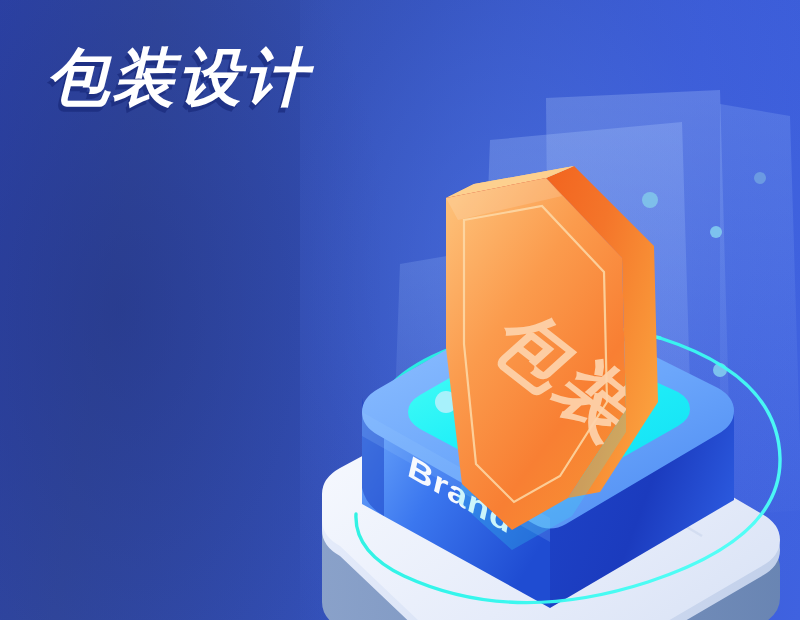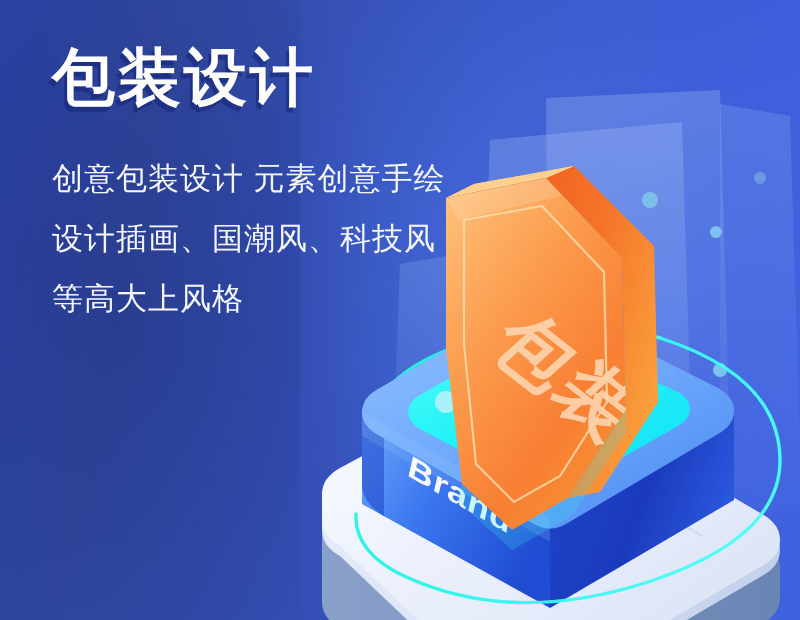--- a/index.html
+++ b/index.html
@@ -27,21 +27,21 @@
   }
   .bg-wash-left {
     position: absolute;
     left: -140px; top: -140px;
     width: 520px; height: 900px;
     background: radial-gradient(ellipse at 50% 50%, rgba(28,42,120,0.40) 0%, rgba(30,45,125,0.12) 55%, rgba(30,45,125,0) 75%);
     pointer-events: none;
   }
 
   
-  .copy { position: absolute; left: 52px; top: 0; width: 470px; }
+  .copy { position: absolute; left: 46px; top: 0; width: 470px; font-style: italic; }
 
   .headline {
     margin: 0;
     padding-top: 44px;
     font-size: 63px;
     line-height: 1.06;
     font-weight: 700;
     letter-spacing: 3px;
     color: #ffffff;
     text-shadow: -3px 5px 0 rgba(22,38,120,0.62);
@@ -70,25 +70,20 @@
 <body>
 
 <div id="banner">
 
   <div class="bg-wash-left"></div>
   <div class="bg-wash-right"></div>
 
   <div class="copy">
     <h1 class="headline">包装设计</h1>
 
-    <div class="sub">
-      <div class="sub-line">创意包装设计 元素创意手绘</div>
-      <div class="sub-line">设计插画、国潮风、科技风</div>
-      <div class="sub-line">等高大上风格</div>
-    </div>
   </div>
 
   <div class="stage">
     <svg viewBox="0 0 560 560" xmlns="http://www.w3.org/2000/svg">
       <defs>
         <linearGradient id="gBeamA" x1="0" y1="0" x2="0" y2="1">
           <stop offset="0%" stop-color="#A8C4FA" stop-opacity="0.30"></stop>
           <stop offset="60%" stop-color="#9AB8F8" stop-opacity="0.20"></stop>
           <stop offset="100%" stop-color="#8FB4F5" stop-opacity="0.06"></stop>
         </linearGradient>

